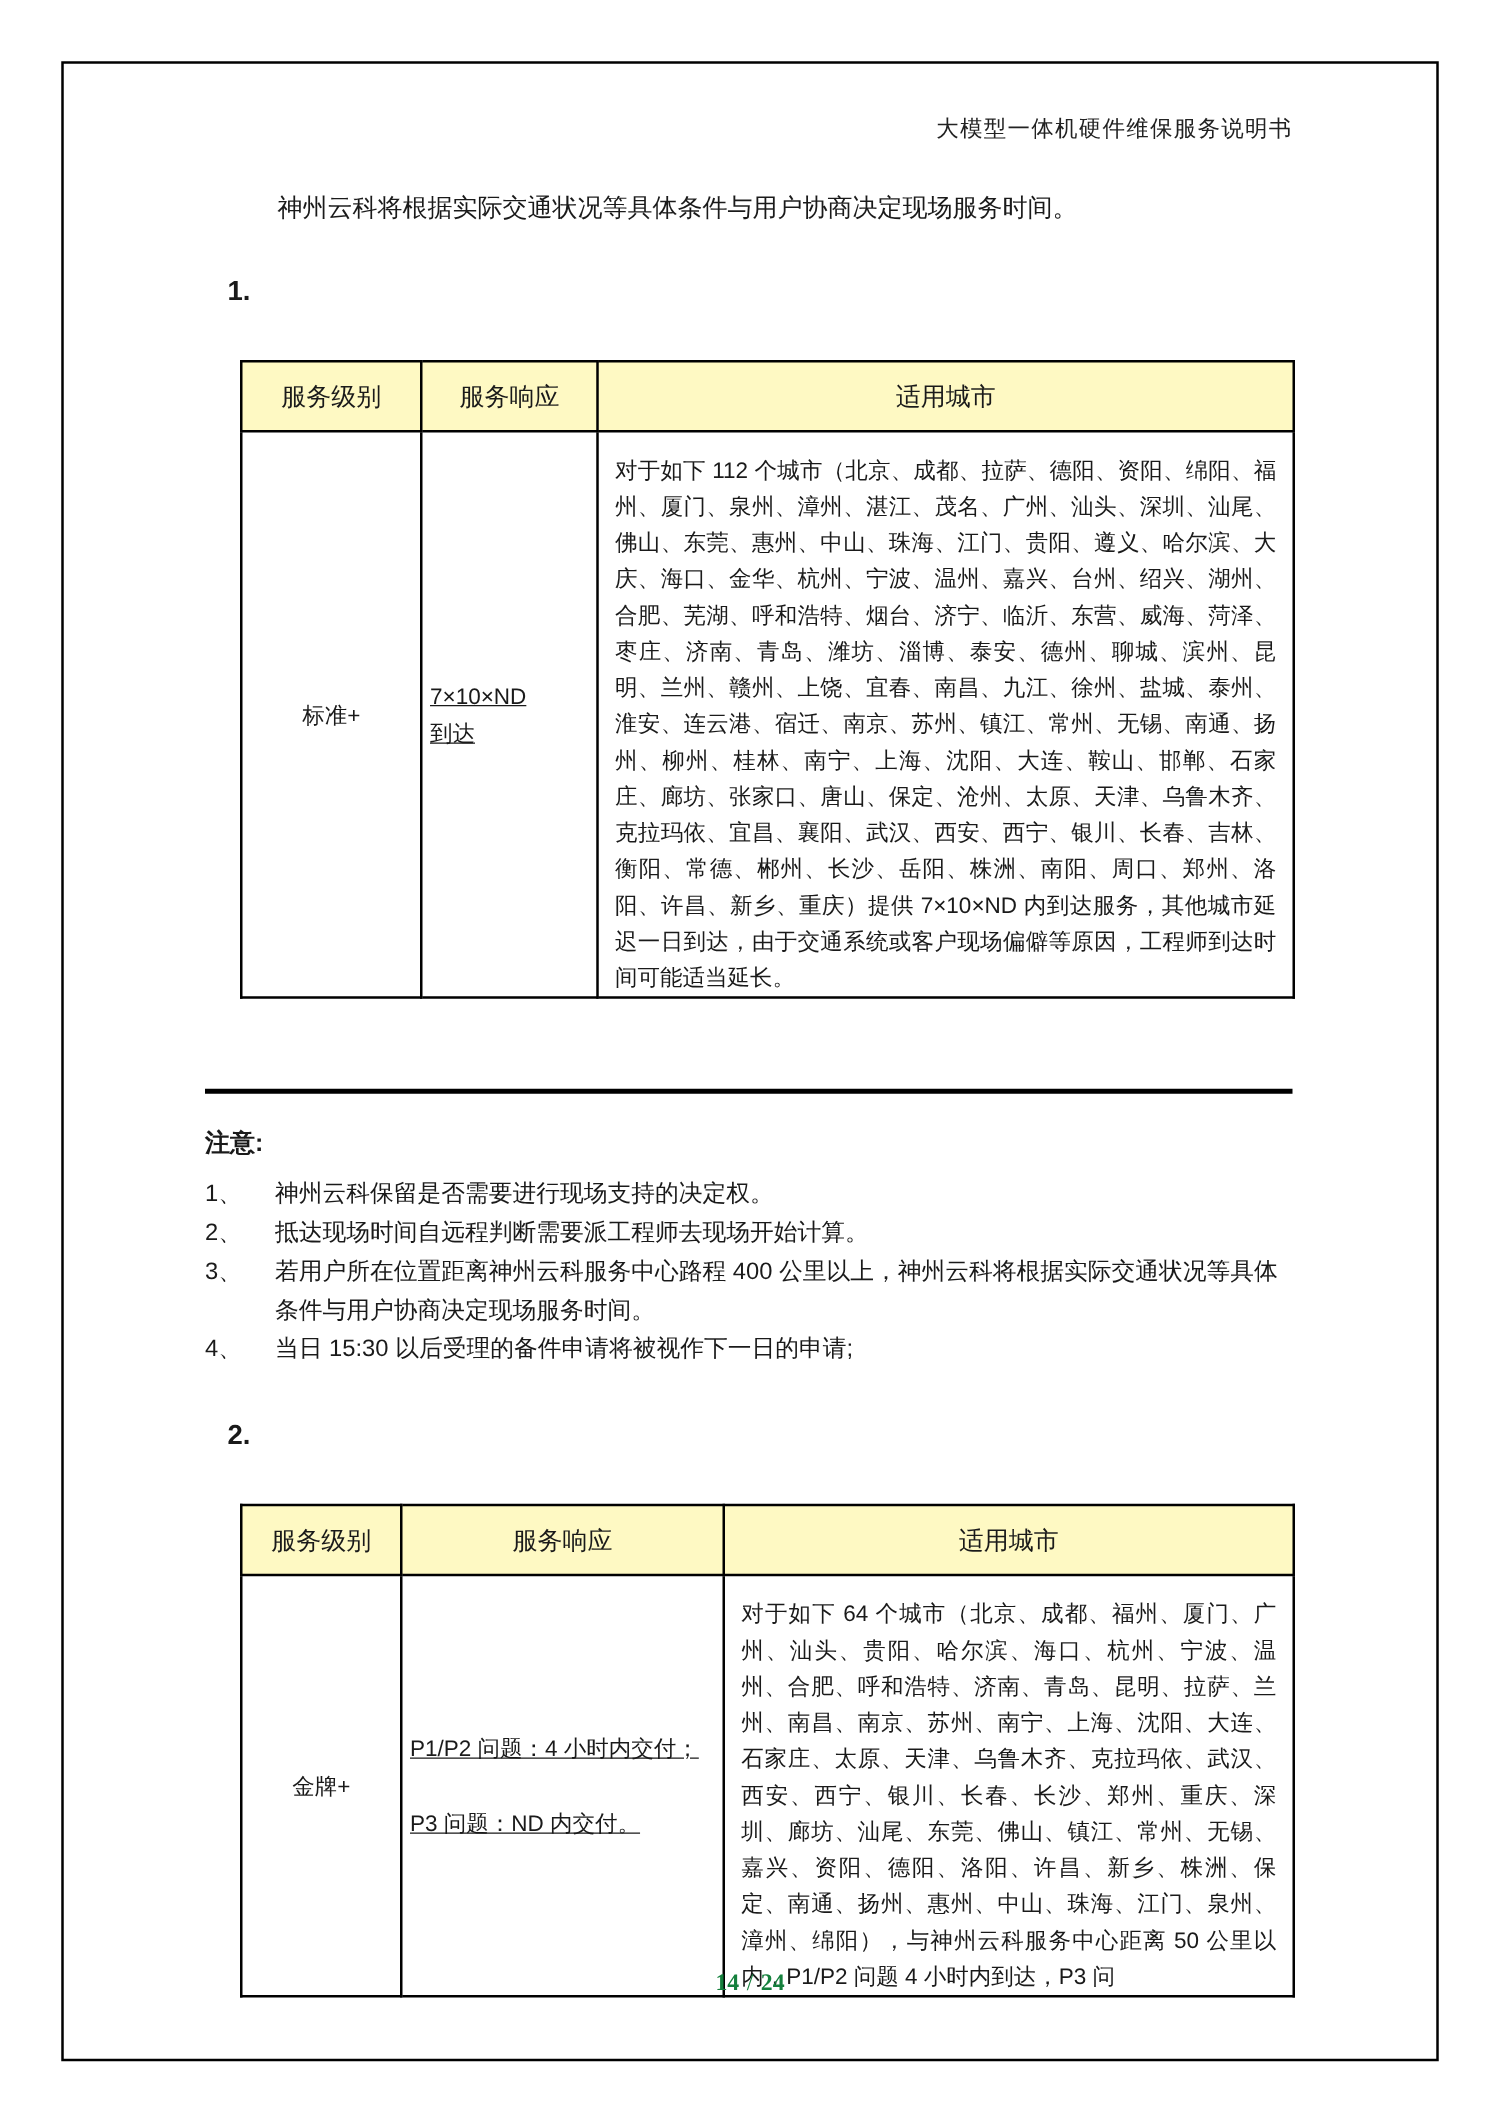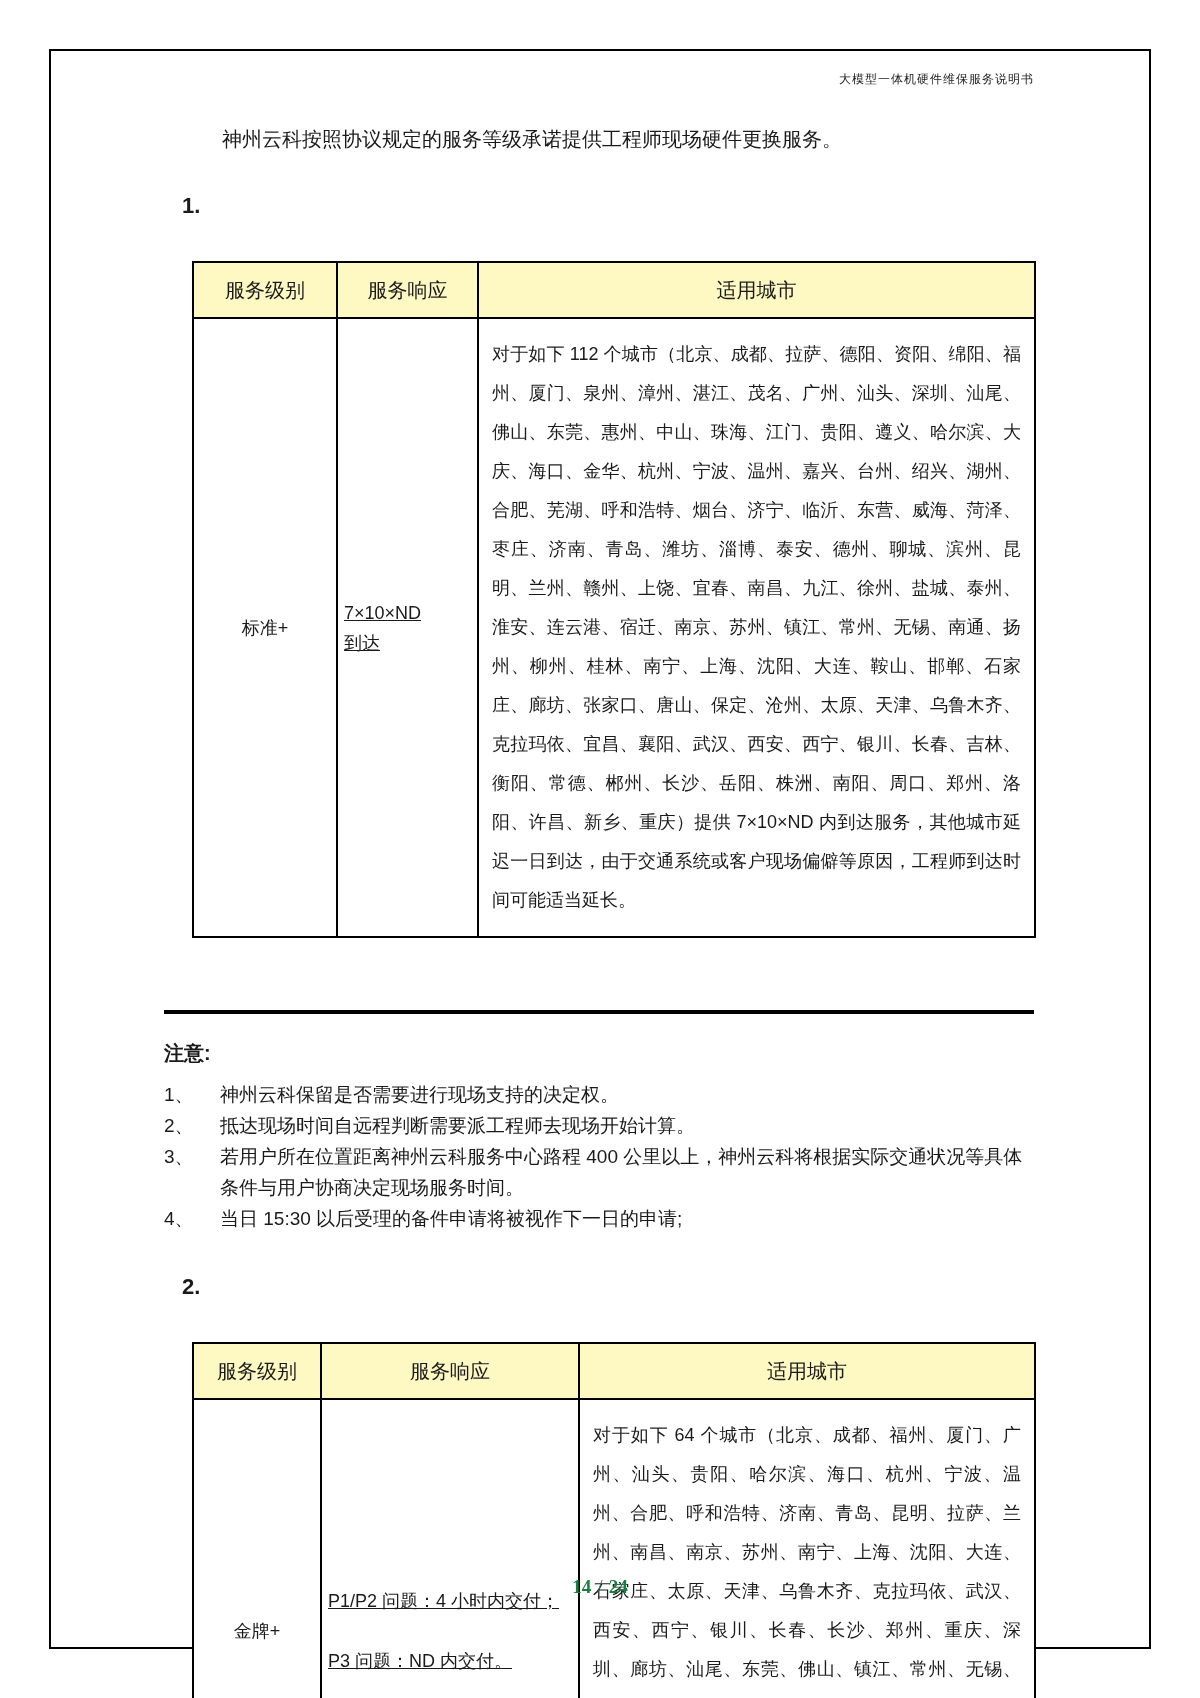--- a/index.html
+++ b/index.html
@@ -11,24 +11,24 @@
     overflow:hidden;
   }
   .frame {
     position:absolute; left:49px; top:49px;
     width:1102px; height:1600px;
     border:2px solid #000;
     padding:0 115px 0 113px;
     background:#fff;
   }
   .doc-header {
-    padding-top:20px;
+    padding-top:40px;
     text-align:right;
     font-family:"Liberation Serif","DejaVu Serif",serif;
-    font-size:12px;
+    font-size:18px;
     letter-spacing:1px;
     color:#222;
   }
   .intro {
     margin-top:38px;
     padding-left:58px;
     font-size:20px;
   }
   .section-heading {
     margin-top:40px;
@@ -55,22 +55,22 @@
     vertical-align:middle;
   }
   .svc-table td {
     border:2px solid #000;
     font-size:18px;
   }
   .cell-level { text-align:center; vertical-align:middle; }
   .cell-response { text-align:left; vertical-align:middle; padding:8px 6px; line-height:30px;text-decoration:underline; }
   .cell-cities {
     vertical-align:top;
-    padding:16px 13px 16px 13px;
-    line-height:39px;
+    padding:16px 13px 0 13px;
+    line-height:29px;
     text-align:justify;
   }
   .t1 .cell-cities { height:438px; }
   .t2 .cell-cities { height:330px; }
   .response-gap { margin-top:30px; }
   .rule {
     margin-top:72px;
     height:4px;
     background:#000;
   }
@@ -89,21 +89,21 @@
   .footer .pg { font-weight:bold; }
   .footer .sep { font-weight:normal; padding:0 6px; }
 </style>
 </head>
 <body>
 
 <div class="frame">
 
   <div class="doc-header">大模型一体机硬件维保服务说明书</div>
 
-  <div class="intro">神州云科按照协议规定的服务等级承诺提供工程师现场硬件更换服务。</div>
+  <div class="intro">神州云科将根据实际交通状况等具体条件与用户协商决定现场服务时间。</div>
 
   <div class="section-heading">
     <span class="h-num">1.</span>
   </div>
 
   <table class="svc-table t1">
     <colgroup>
         <col style="width:144px">
         <col style="width:141px">
         <col style="width:557px">

